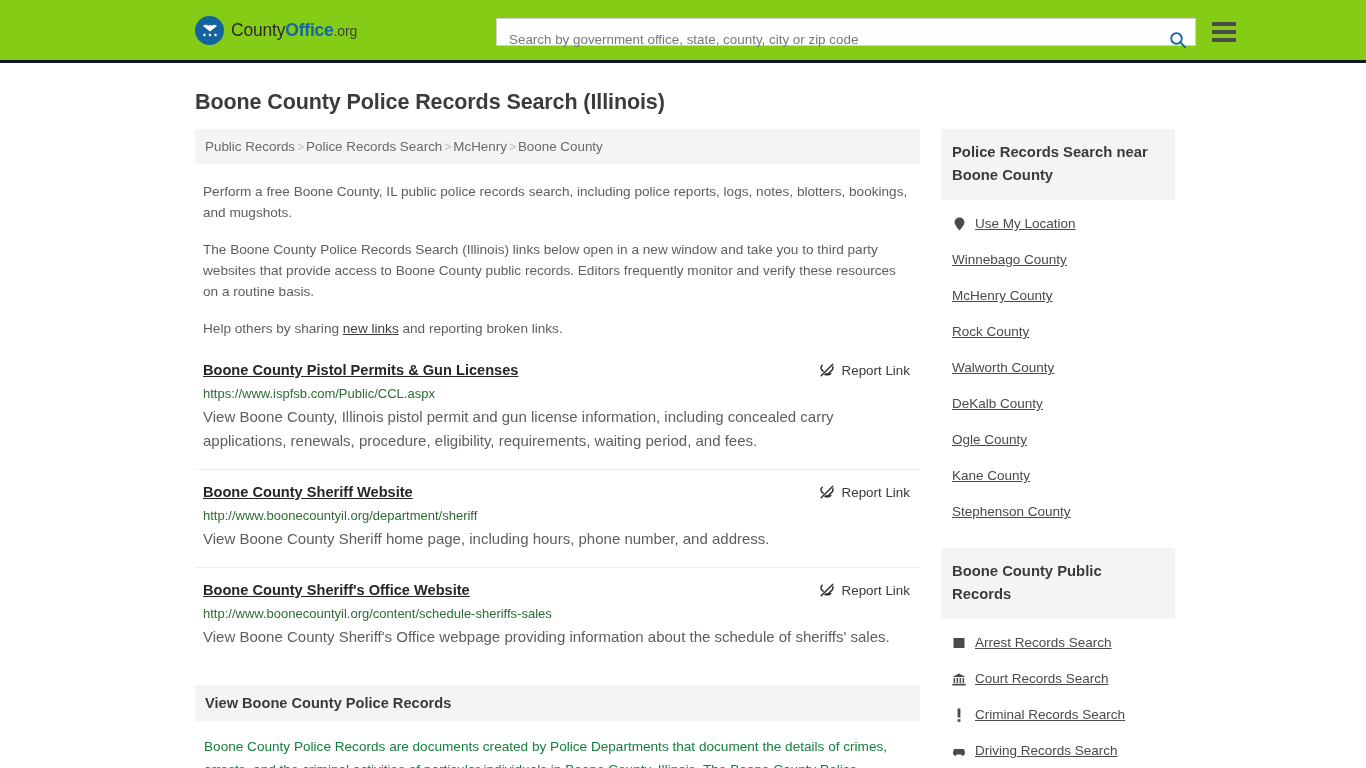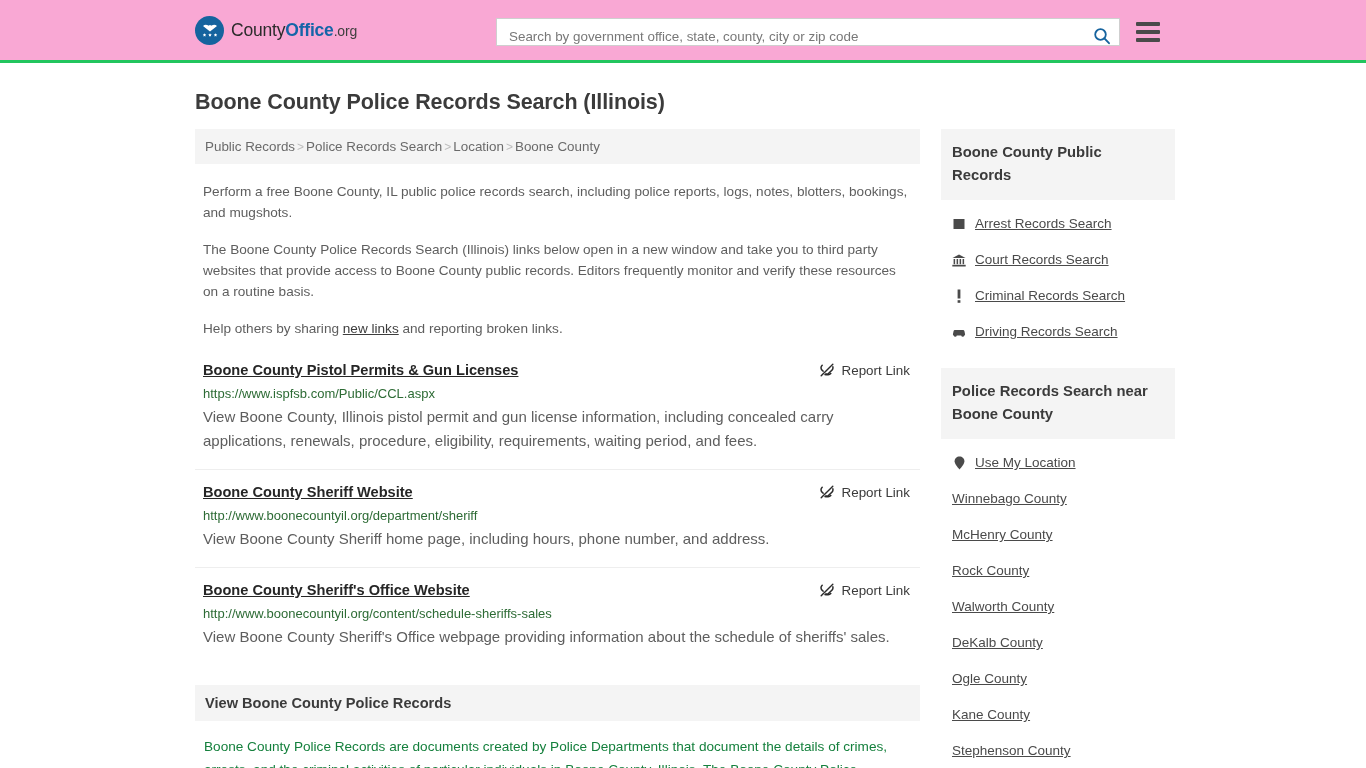--- a/index.html
+++ b/index.html
@@ -8,22 +8,22 @@
     width: 1366px; height: 768px;
     overflow: hidden;
     background: #ffffff;
     font-family: "Liberation Sans", sans-serif;
     color: #404040;
   }
 
   
   .site-header {
     height: 63px;
-    background: #f9a8d4;
-    border-bottom: 3px solid #22c55e;
+    background: #84cc16;
+    border-bottom: 3px solid #0f172a;
     display: flex;
     align-items: center;
     position: relative;
   }
   .logo-wrap {
     display: flex;
     align-items: center;
     margin-left: 195px;
     gap: 7px;
     cursor: pointer;
@@ -51,27 +51,27 @@
   .logo-text .lt-org { color: #3f3f3f; font-size: 14px; }
 
   .search-area {
     position: absolute;
     left: 496px;
     top: 18px;
     display: flex;
     align-items: center;
   }
   .search-box {
-    width: 624px;
+    width: 700px;
     height: 28px;
     background: #ffffff;
     border: 1px solid #cfcfcf;
     display: flex;
-    align-items: flex-end;
-    padding: 0 8px 0 10px;
+    align-items: flex-start;
+    padding: 12px 8px 0 10px;
   }
   .search-box input {
     flex: 1;
     border: none;
     outline: none;
     font-size: 13.4px;
     color: #2f2f2f;
     font-family: "Liberation Sans", sans-serif;
     background: transparent;
   }
@@ -287,21 +287,21 @@
 
   <div class="content-row">
 
     <div class="main-col">
 
       <nav class="breadcrumb">
         <a>Public Records</a>
         <span class="sep">&gt;</span>
         <a>Police Records Search</a>
         <span class="sep">&gt;</span>
-        <a>Location</a>
+        <a>McHenry</a>
         <span class="sep">&gt;</span>
         <a>Boone County</a>
       </nav>
 
       <div class="intro">
         <p>Perform a free Boone County, IL public police records search, including police reports, logs, notes, blotters, bookings, and mugshots.</p>
         <p>The Boone County Police Records Search (Illinois) links below open in a new window and take you to third party websites that provide access to Boone County public records. Editors frequently monitor and verify these resources on a routine basis.</p>
         <p><span>Help others by sharing </span><a>new links</a><span> and reporting broken links.</span></p>
       </div>
 
@@ -369,20 +369,61 @@
       <div class="find-section">
         <div class="find-header">View Boone County Police Records</div>
         <div class="find-body">Boone County Police Records are documents created by Police Departments that document the details of crimes, arrests, and the criminal activities of particular individuals in Boone County, Illinois. The Boone County Police</div>
       </div>
 
     </div>
 
     <aside class="side-col">
 
       <div class="side-block">
+        <div class="side-header">Police Records Search near Boone County</div>
+        <div class="side-list">
+
+          <div class="side-item">
+            <span class="si-icon">
+              <svg width="11" height="14" viewBox="0 0 11 14">
+                <path d="M5.5 0.6 C2.7 0.6 0.6 2.7 0.6 5.3 C0.6 8.6 5.5 13.4 5.5 13.4 C5.5 13.4 10.4 8.6 10.4 5.3 C10.4 2.7 8.3 0.6 5.5 0.6 Z" fill="#4a4a4a"></path>
+              </svg>
+            </span>
+            <span class="si-label">Use My Location</span>
+          </div>
+
+          <div class="side-item no-icon">
+            <span class="si-label">Winnebago County</span>
+          </div>
+          <div class="side-item no-icon">
+            <span class="si-label">McHenry County</span>
+          </div>
+          <div class="side-item no-icon">
+            <span class="si-label">Rock County</span>
+          </div>
+          <div class="side-item no-icon">
+            <span class="si-label">Walworth County</span>
+          </div>
+          <div class="side-item no-icon">
+            <span class="si-label">DeKalb County</span>
+          </div>
+          <div class="side-item no-icon">
+            <span class="si-label">Ogle County</span>
+          </div>
+          <div class="side-item no-icon">
+            <span class="si-label">Kane County</span>
+          </div>
+          <div class="side-item no-icon">
+            <span class="si-label">Stephenson County</span>
+          </div>
+
+        </div>
+      </div>
+
+      <div class="side-block">
         <div class="side-header">Boone County Public Records</div>
         <div class="side-list">
 
           <div class="side-item">
             <span class="si-icon">
               <svg width="12" height="12" viewBox="0 0 12 12">
                 <rect x="0.5" y="1" width="11" height="10" fill="#4a4a4a"></rect>
               </svg>
             </span>
             <span class="si-label">Arrest Records Search</span>
@@ -419,57 +460,16 @@
                 <circle cx="3.5" cy="8.6" r="1.5" fill="#4a4a4a"></circle>
                 <circle cx="11.5" cy="8.6" r="1.5" fill="#4a4a4a"></circle>
               </svg>
             </span>
             <span class="si-label">Driving Records Search</span>
           </div>
 
         </div>
       </div>
 
-      <div class="side-block">
-        <div class="side-header">Police Records Search near Boone County</div>
-        <div class="side-list">
-
-          <div class="side-item">
-            <span class="si-icon">
-              <svg width="11" height="14" viewBox="0 0 11 14">
-                <path d="M5.5 0.6 C2.7 0.6 0.6 2.7 0.6 5.3 C0.6 8.6 5.5 13.4 5.5 13.4 C5.5 13.4 10.4 8.6 10.4 5.3 C10.4 2.7 8.3 0.6 5.5 0.6 Z" fill="#4a4a4a"></path>
-              </svg>
-            </span>
-            <span class="si-label">Use My Location</span>
-          </div>
-
-          <div class="side-item no-icon">
-            <span class="si-label">Winnebago County</span>
-          </div>
-          <div class="side-item no-icon">
-            <span class="si-label">McHenry County</span>
-          </div>
-          <div class="side-item no-icon">
-            <span class="si-label">Rock County</span>
-          </div>
-          <div class="side-item no-icon">
-            <span class="si-label">Walworth County</span>
-          </div>
-          <div class="side-item no-icon">
-            <span class="si-label">DeKalb County</span>
-          </div>
-          <div class="side-item no-icon">
-            <span class="si-label">Ogle County</span>
-          </div>
-          <div class="side-item no-icon">
-            <span class="si-label">Kane County</span>
-          </div>
-          <div class="side-item no-icon">
-            <span class="si-label">Stephenson County</span>
-          </div>
-
-        </div>
-      </div>
-
     </aside>
 
   </div>
 </div>
 
 </body></html>

